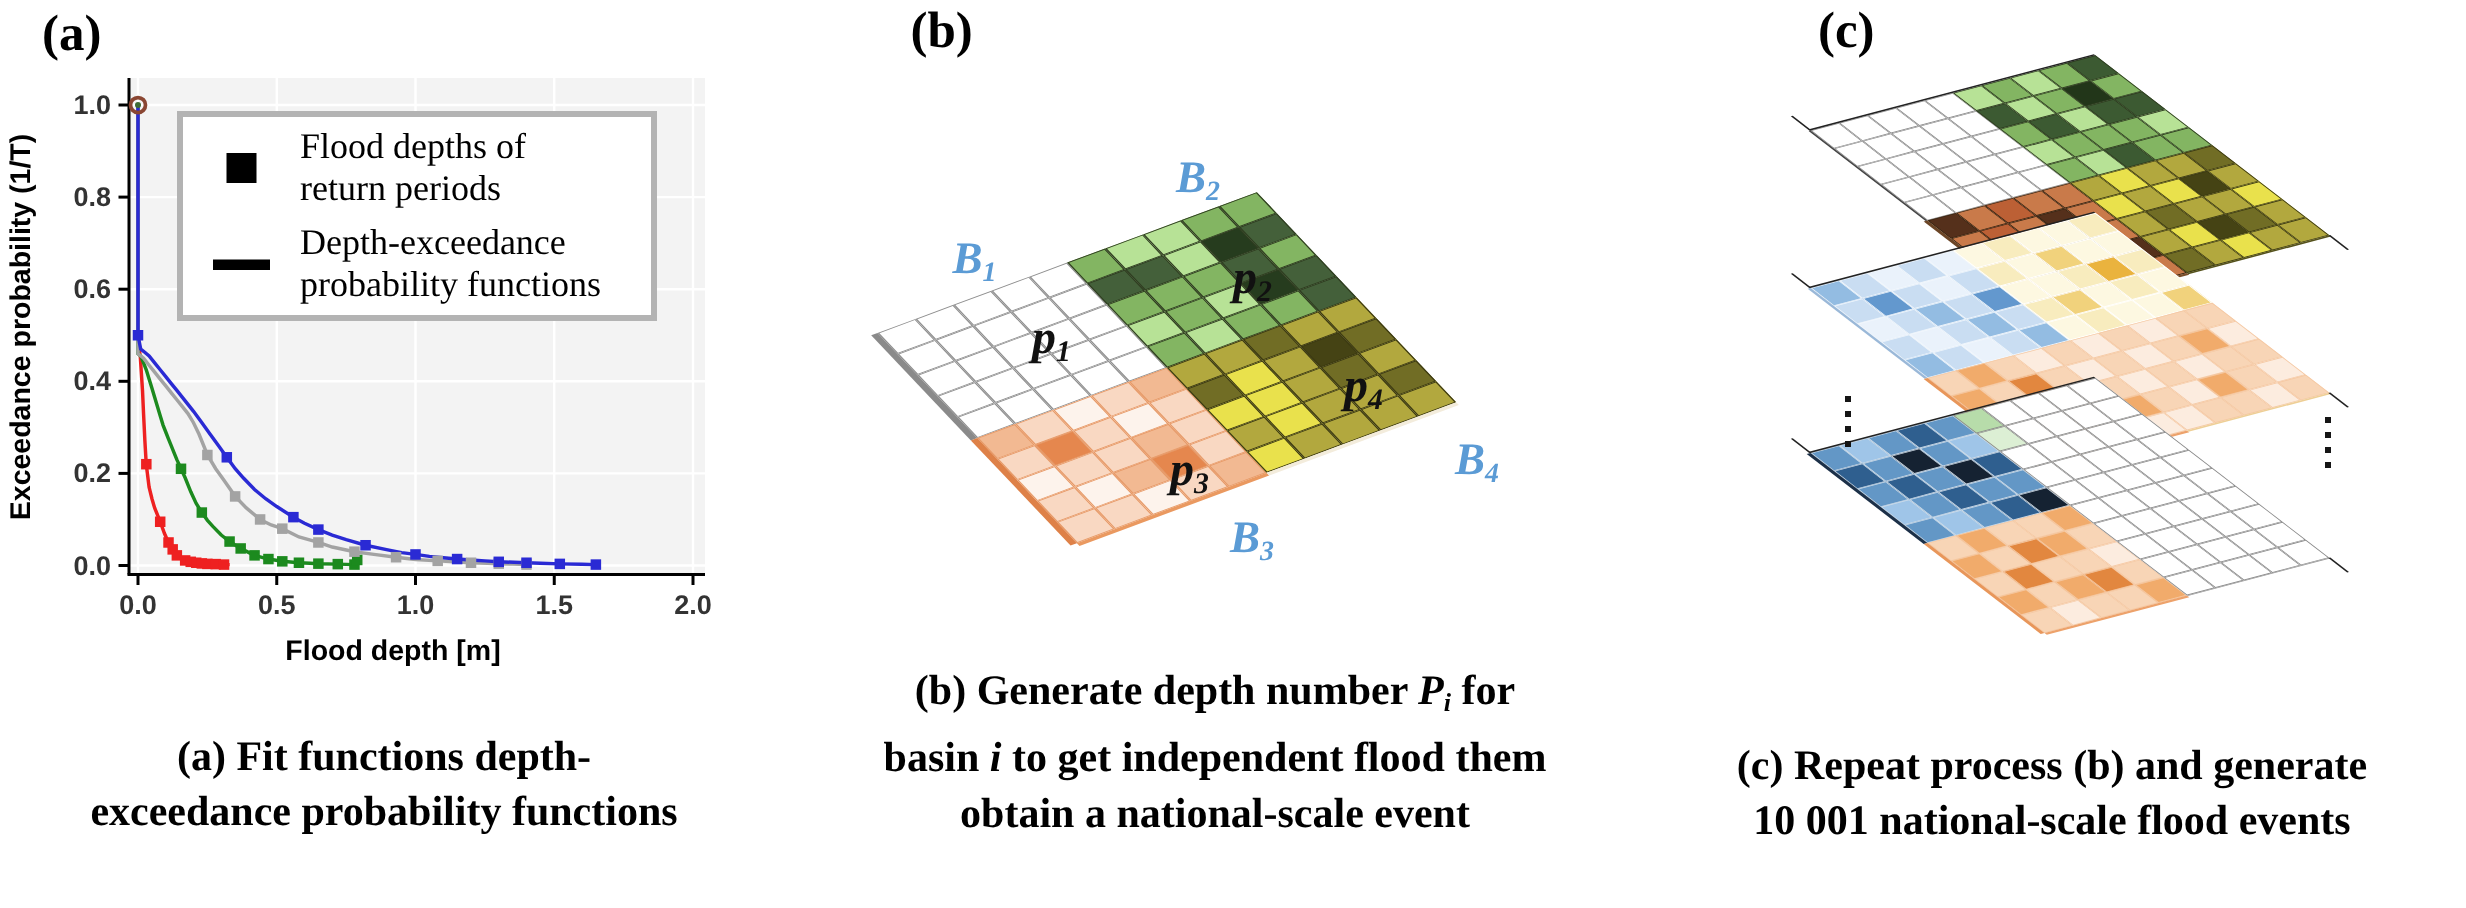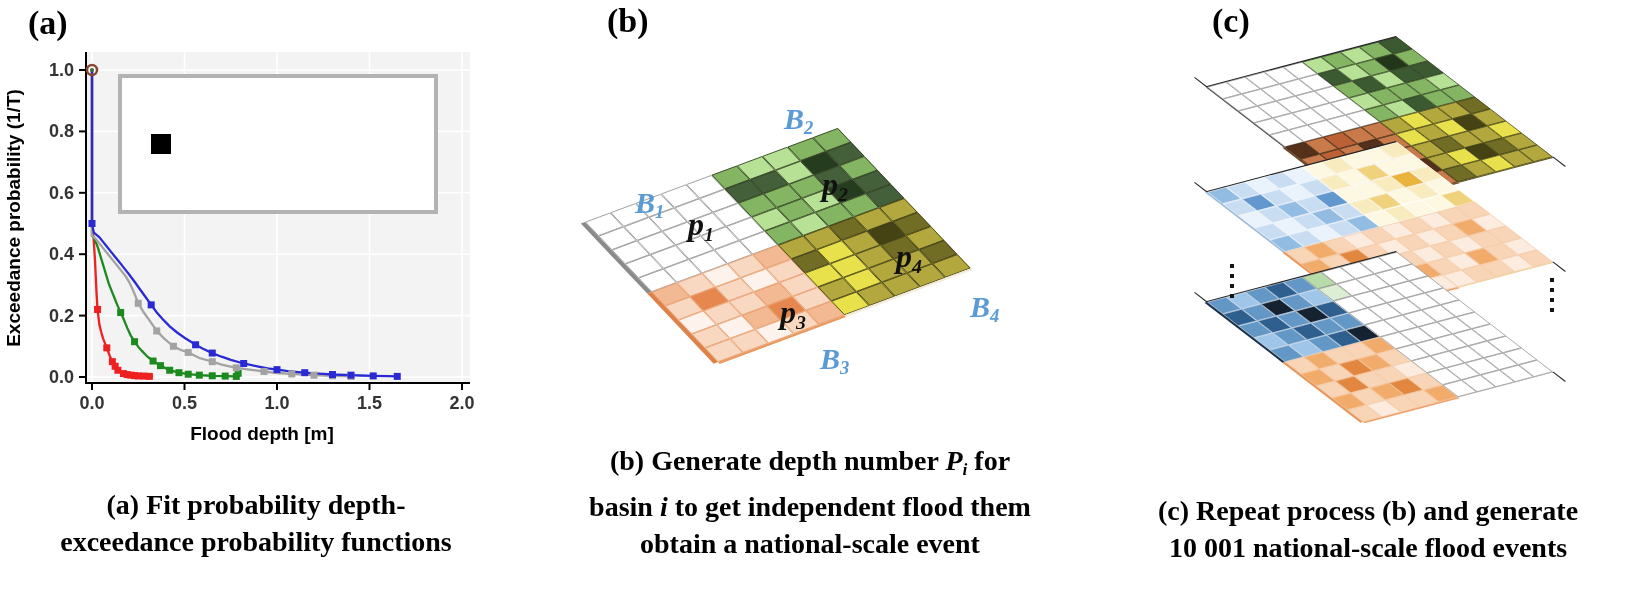--- a/index.html
+++ b/index.html
@@ -134,20 +134,33 @@
         <circle cx="92" cy="30" r="5" fill="none" stroke="#8a4632" stroke-width="2.5"></circle>
         <circle cx="92" cy="30" r="2" fill="#3e6b35"></circle>
         <text x="262" y="400" text-anchor="middle" class="axis-title">Flood depth [m]</text>
         <text x="20" y="178" text-anchor="middle" class="axis-title" transform="rotate(-90 20 178)">Exceedance probability (1/T)</text>
       </svg>
     <div id="legend">
       <div class="leg-row">
         <span class="leg-sym">
             <span class="leg-sq"></span>
           </span>
+        <span class="leg-text">
+          <span>Flood depths of</span><br>
+          <span>return periods</span>
+        </span>
+      </div>
+      <div class="leg-row" style="margin-top:8px;">
+        <span class="leg-sym">
+            <span class="leg-ln"></span>
+          </span>
+        <span class="leg-text">
+          <span>Depth-exceedance</span><br>
+          <span>probability  functions</span>
+        </span>
       </div>
     </div>
   </div>
 
   <div class="panel" id="panel-b" style="left:540px;top:0;width:560px;height:440px;">
       <div class="sheet" style="left: 45px; top: 222px; width: 300px; height: 300px; transform: matrix(0.843, -0.313, 0.443, 0.467, 0, 0);">
         <div class="quad" style="left: 0px; top: 0px; width: 150px; height: 150px;">
           <div class="cell" style="left: 0px; top: 0px; width: 30px; height: 30px; background: rgb(255, 255, 255); border: 1px solid rgb(143, 143, 143);"></div>
           <div class="cell" style="left: 30px; top: 0px; width: 30px; height: 30px; background: rgb(255, 255, 255); border: 1px solid rgb(143, 143, 143);"></div>
           <div class="cell" style="left: 60px; top: 0px; width: 30px; height: 30px; background: rgb(255, 255, 255); border: 1px solid rgb(143, 143, 143);"></div>
@@ -253,21 +266,21 @@
           <div class="cell" style="left: 90px; top: 90px; width: 30px; height: 30px; background: rgb(178, 168, 62); border: 1px solid rgb(60, 58, 18);"></div>
           <div class="cell" style="left: 120px; top: 90px; width: 30px; height: 30px; background: rgb(113, 109, 37); border: 1px solid rgb(60, 58, 18);"></div>
           <div class="cell" style="left: 0px; top: 120px; width: 30px; height: 30px; background: rgb(233, 225, 76); border: 1px solid rgb(60, 58, 18);"></div>
           <div class="cell" style="left: 30px; top: 120px; width: 30px; height: 30px; background: rgb(178, 168, 62); border: 1px solid rgb(60, 58, 18);"></div>
           <div class="cell" style="left: 60px; top: 120px; width: 30px; height: 30px; background: rgb(178, 168, 62); border: 1px solid rgb(60, 58, 18);"></div>
           <div class="cell" style="left: 90px; top: 120px; width: 30px; height: 30px; background: rgb(178, 168, 62); border: 1px solid rgb(60, 58, 18);"></div>
           <div class="cell" style="left: 120px; top: 120px; width: 30px; height: 30px; background: rgb(178, 168, 62); border: 1px solid rgb(60, 58, 18);"></div>
         </div>
         <div class="strip" style="left: 150px; top: 300px; width: 150px; height: 4px; background: rgb(243, 236, 220);"></div>
       </div>
-    <div class="blabel" style="left:95px;top:156px;margin-top:30px;"><span>B</span><span class="sub">1</span></div>
+    <div class="blabel" style="left:95px;top:156px;"><span>B</span><span class="sub">1</span></div>
     <div class="blabel" style="left:244px;top:102px;"><span>B</span><span class="sub">2</span></div>
     <div class="blabel" style="left:280px;top:342px;"><span>B</span><span class="sub">3</span></div>
     <div class="blabel" style="left:430px;top:290px;"><span>B</span><span class="sub">4</span></div>
     <div class="plabel" style="left:148px;top:206px;"><span>p</span><span class="sub">1</span></div>
     <div class="plabel" style="left:282px;top:166px;"><span>p</span><span class="sub">2</span></div>
     <div class="plabel" style="left:240px;top:294px;"><span>p</span><span class="sub">3</span></div>
     <div class="plabel" style="left:356px;top:238px;"><span>p</span><span class="sub">4</span></div>
   </div>
 
   <div class="panel" id="panel-c" style="left:1110px;top:0;width:534px;height:470px;">
@@ -630,21 +643,21 @@
       </div>
     <div class="vdots" style="left:440px;top:278px;">
         <span></span>
         <span></span>
         <span></span>
         <span></span>
       </div>
   </div>
 
   <div class="cap" style="left:0;top:486px;width:512px;">
-    <div class="cap-line">(a) Fit probability depth-</div>
+    <div class="cap-line">(a) Fit functions depth-</div>
     <div class="cap-line">exceedance probability functions</div>
   </div>
   <div class="cap" style="left:538px;top:442px;width:544px;">
     <div class="cap-line"><span>(b) Generate depth number </span><span class="vi">P</span><span class="vs">i</span><span> for</span></div>
     <div class="cap-line"><span>basin </span><span class="vi">i</span><span> to get independent flood them</span></div>
     <div class="cap-line">obtain a national-scale event</div>
   </div>
   <div class="cap" style="left:1092px;top:492px;width:552px;">
     <div class="cap-line">(c) Repeat process (b) and generate</div>
     <div class="cap-line">10 001 national-scale flood events</div>

